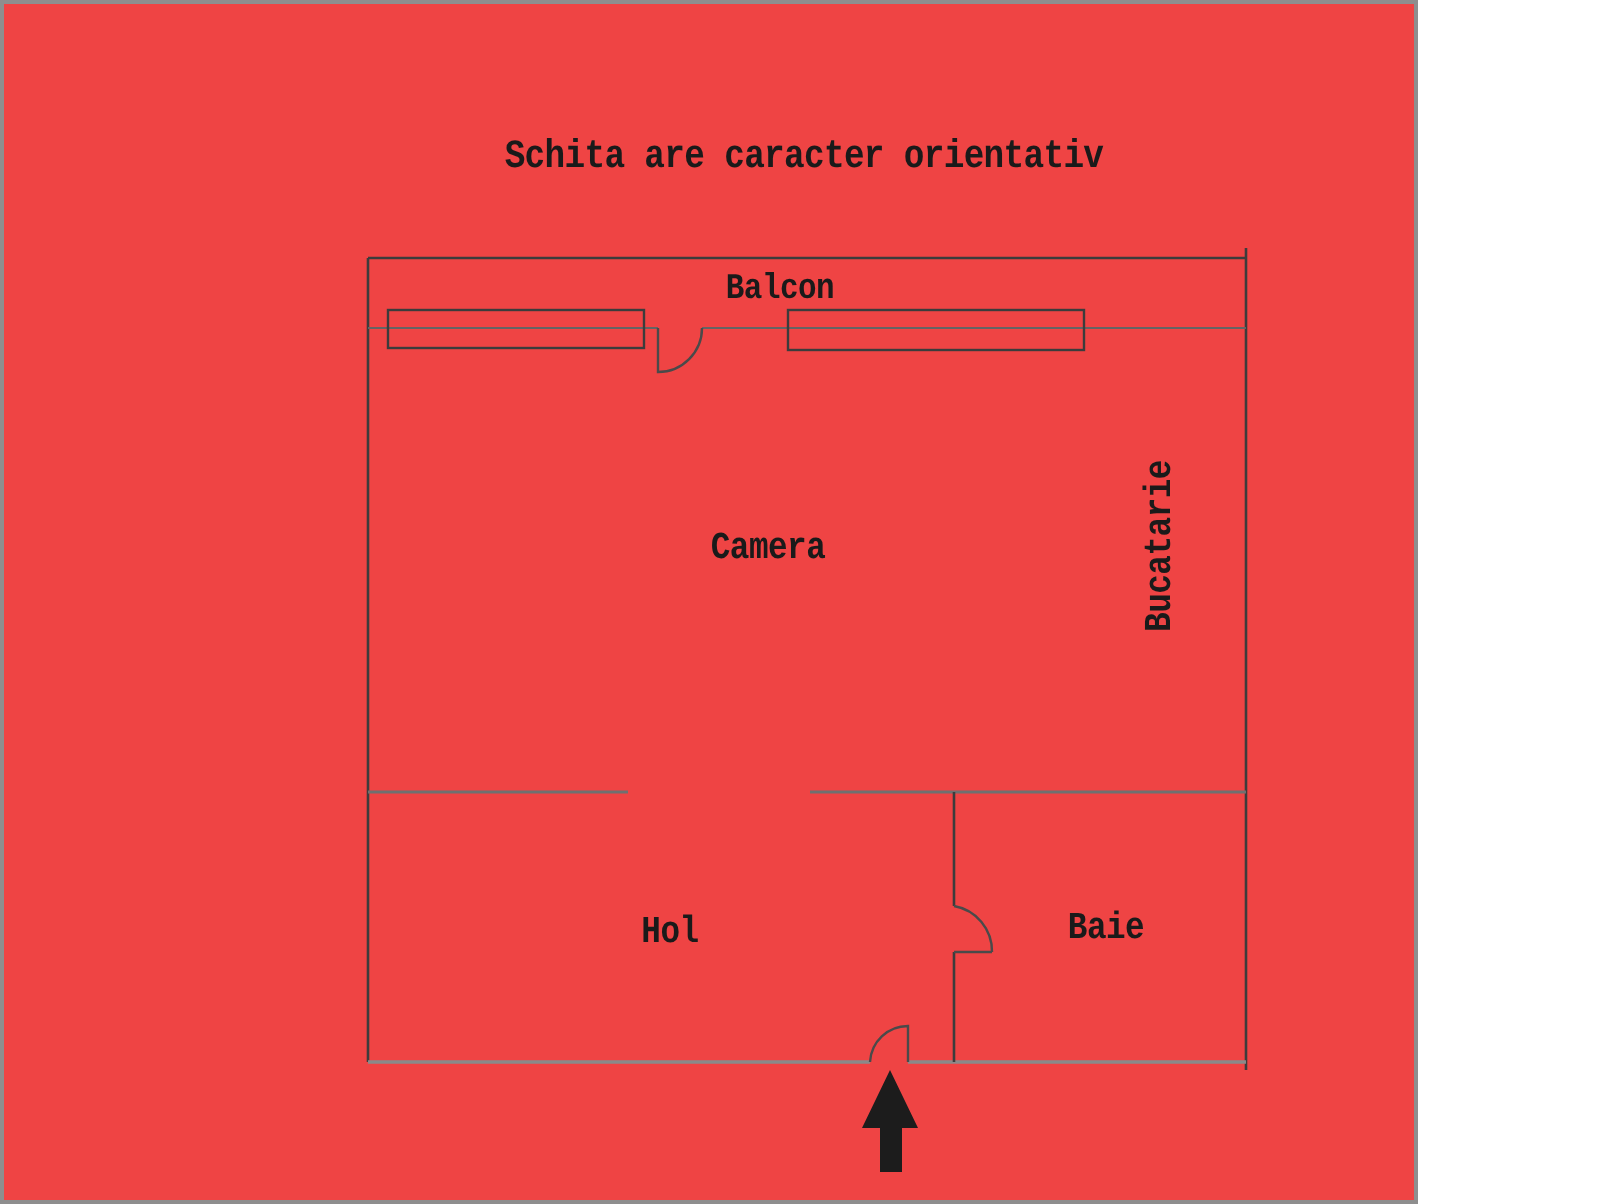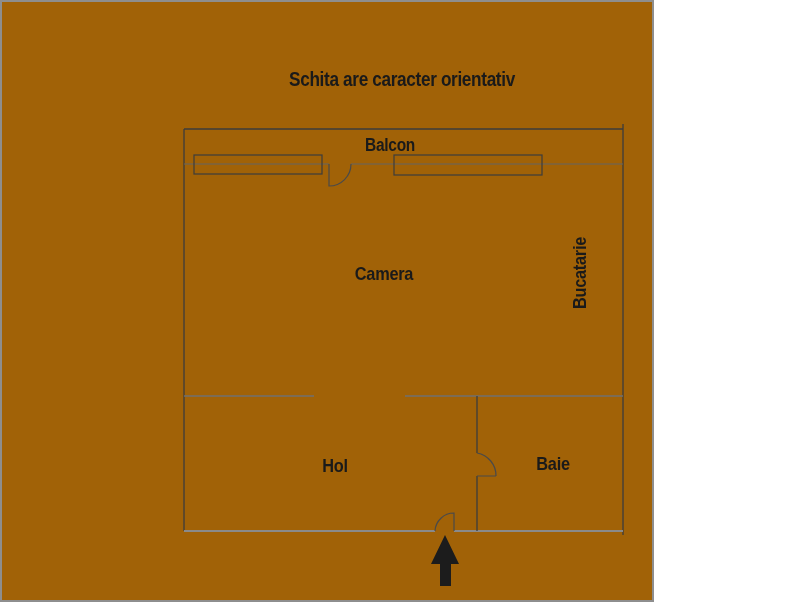--- a/index.html
+++ b/index.html
@@ -1,23 +1,23 @@
 <!DOCTYPE html>
 <html><head>
 <meta charset="utf-8">
 <style>
   html,body{margin:0;padding:0;background:#fff;}
   .canvas{
     position:relative;
-    width:654px;height:602px;
+    width:709px;height:602px;
     box-sizing:border-box;
-    background:#a16207;
+    background:#ef4444;
     border:2px solid #8e8e8e;
     overflow:hidden;
-    font-family:Liberation Sans, sans-serif;
+    font-family:Liberation Mono, monospace;
     color:#1a1a1a;
   }
   .plan-svg{position:absolute;left:0;top:0;width:802px;height:602px;}
   .lbl{
     position:absolute;
     white-space:nowrap;
     font-weight:bold;
     letter-spacing:-0.3px;
     transform:translate(-50%,-50%) scaleX(0.86);
     color:#1a1a1a;

